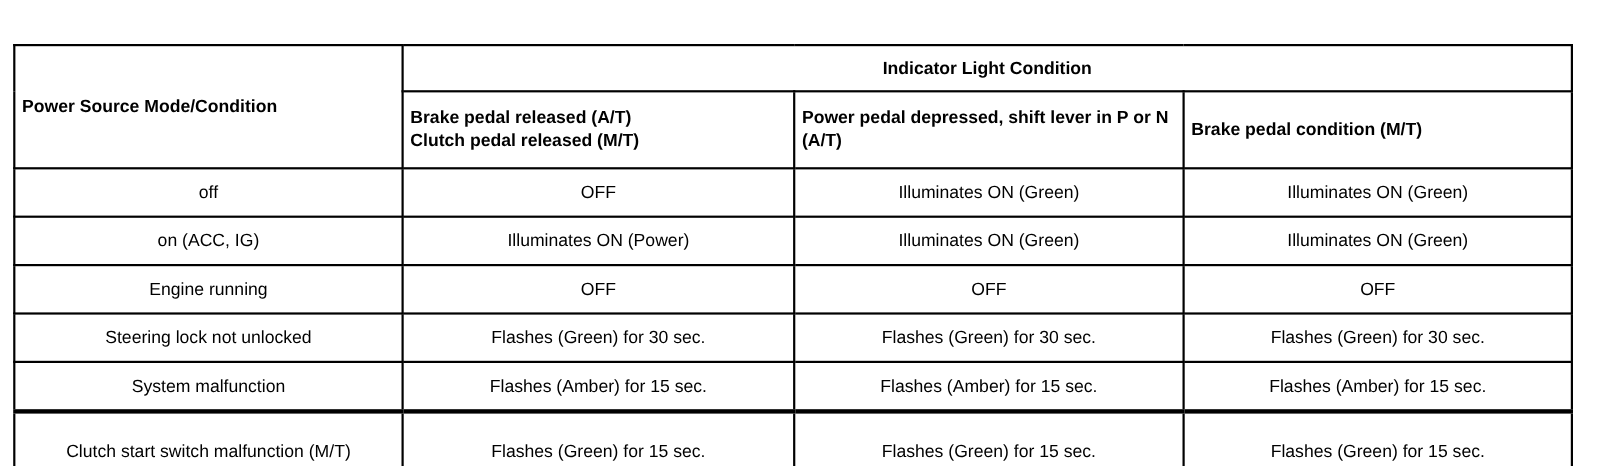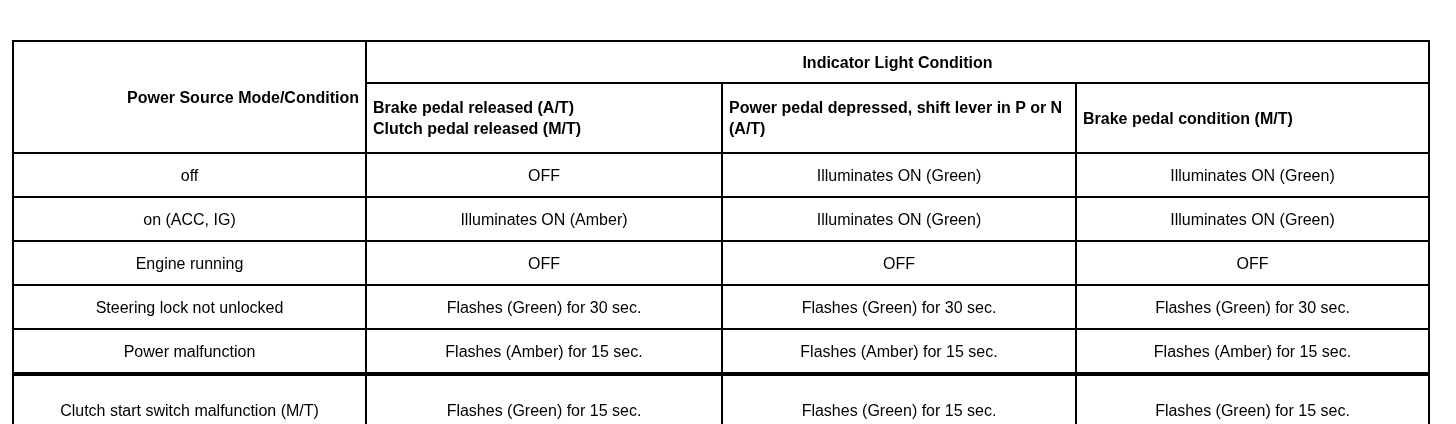--- a/index.html
+++ b/index.html
@@ -64,21 +64,21 @@
   col.c3 { width: 353px; }
 
   
   .h-group {
     text-align: center;
     font-weight: bold;
     height: 36px;
     margin-top: 28px;
   }
   .h-rowlabel {
-    text-align: right;
+    text-align: left;
     font-weight: bold;
     vertical-align: middle;
   }
   .h-sub {
     text-align: left;
     font-weight: bold;
     vertical-align: middle;
     height: 64px;
     padding-left: 10px;
     padding-right: 6px;
@@ -135,41 +135,41 @@
 
         <tr class="row-normal">
           <td class="b-label">off</td>
           <td class="b-val">OFF</td>
           <td class="b-val">Illuminates ON (Green)</td>
           <td class="b-val">Illuminates ON (Green)</td>
         </tr>
 
         <tr class="row-normal">
           <td class="b-label">on (ACC, IG)</td>
-          <td class="b-val">Illuminates ON (Amber)</td>
+          <td class="b-val">Illuminates ON (Power)</td>
           <td class="b-val">Illuminates ON (Green)</td>
           <td class="b-val">Illuminates ON (Green)</td>
         </tr>
 
         <tr class="row-normal">
           <td class="b-label">Engine running</td>
           <td class="b-val">OFF</td>
           <td class="b-val">OFF</td>
           <td class="b-val">OFF</td>
         </tr>
 
         <tr class="row-normal">
           <td class="b-label">Steering lock not unlocked</td>
           <td class="b-val">Flashes (Green) for 30 sec.</td>
           <td class="b-val">Flashes (Green) for 30 sec.</td>
           <td class="b-val">Flashes (Green) for 30 sec.</td>
         </tr>
 
         <tr class="row-normal">
-          <td class="b-label">Power malfunction</td>
+          <td class="b-label">System malfunction</td>
           <td class="b-val">Flashes (Amber) for 15 sec.</td>
           <td class="b-val">Flashes (Amber) for 15 sec.</td>
           <td class="b-val">Flashes (Amber) for 15 sec.</td>
         </tr>
 
         <tr class="row-tall">
           <td class="b-label">Clutch start switch malfunction (M/T)</td>
           <td class="b-val">Flashes (Green) for 15 sec.</td>
           <td class="b-val">Flashes (Green) for 15 sec.</td>
           <td class="b-val">Flashes (Green) for 15 sec.</td>

